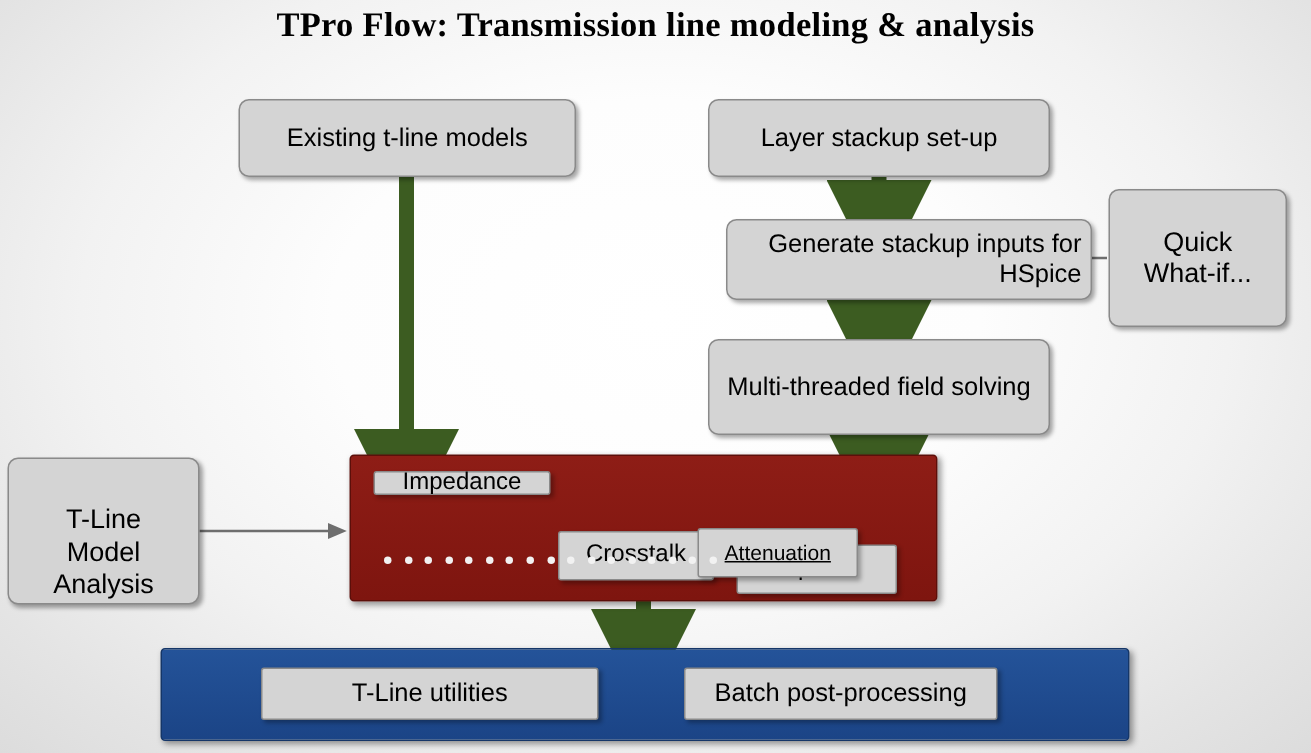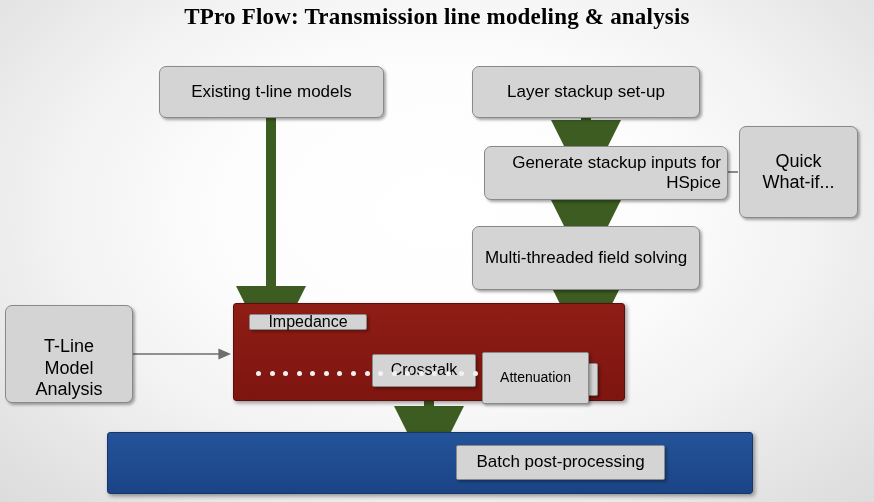--- a/index.html
+++ b/index.html
@@ -162,21 +162,21 @@
   </div>
 
   <div class="node greybox-sq small-node" style="left:372px; top:314px; width:104px; height:33px;margin-top:40px;">
     <span>Crosstalk</span>
   </div>
 
   <div class="node greybox-sq small-node" style="left:491px; top:320px; width:107px; height:33px;margin-top:43px;">
     <span>Speed</span>
   </div>
 
-  <div class="node greybox-sq" style="left:482px; top:352px; width:107px; height:52px; font-size:14px; line-height:1.1; padding:0 4px; word-break:break-all;">
+  <div class="node greybox-sq" style="left:465px; top:352px; width:107px; height:33px; font-size:14px; line-height:1.1; padding:0 4px; word-break:break-all;text-decoration:underline;">
     <span>Attenuation</span>
   </div>
 
   <div class="dots" style="left:256px; top:370px; width:222px; height:6px;">
     <span class="dot"></span>
     <span class="dot"></span>
     <span class="dot"></span>
     <span class="dot"></span>
     <span class="dot"></span>
     <span class="dot"></span>
@@ -189,18 +189,21 @@
     <span class="dot"></span>
     <span class="dot"></span>
     <span class="dot"></span>
     <span class="dot"></span>
     <span class="dot"></span>
   </div>
 
   <div class="blueband" style="left:107px; top:432px; width:644px; height:60px;">
   </div>
 
+  <div class="node greybox-sq" style="left:174px; top:445px; width:225px; height:35px;">
+    <span>T-Line utilities</span>
+  </div>
 
   <div class="node greybox-sq" style="left:456px; top:445px; width:209px; height:35px;">
     <span>Batch post-processing</span>
   </div>
 
 </div>
 
 </body></html>

